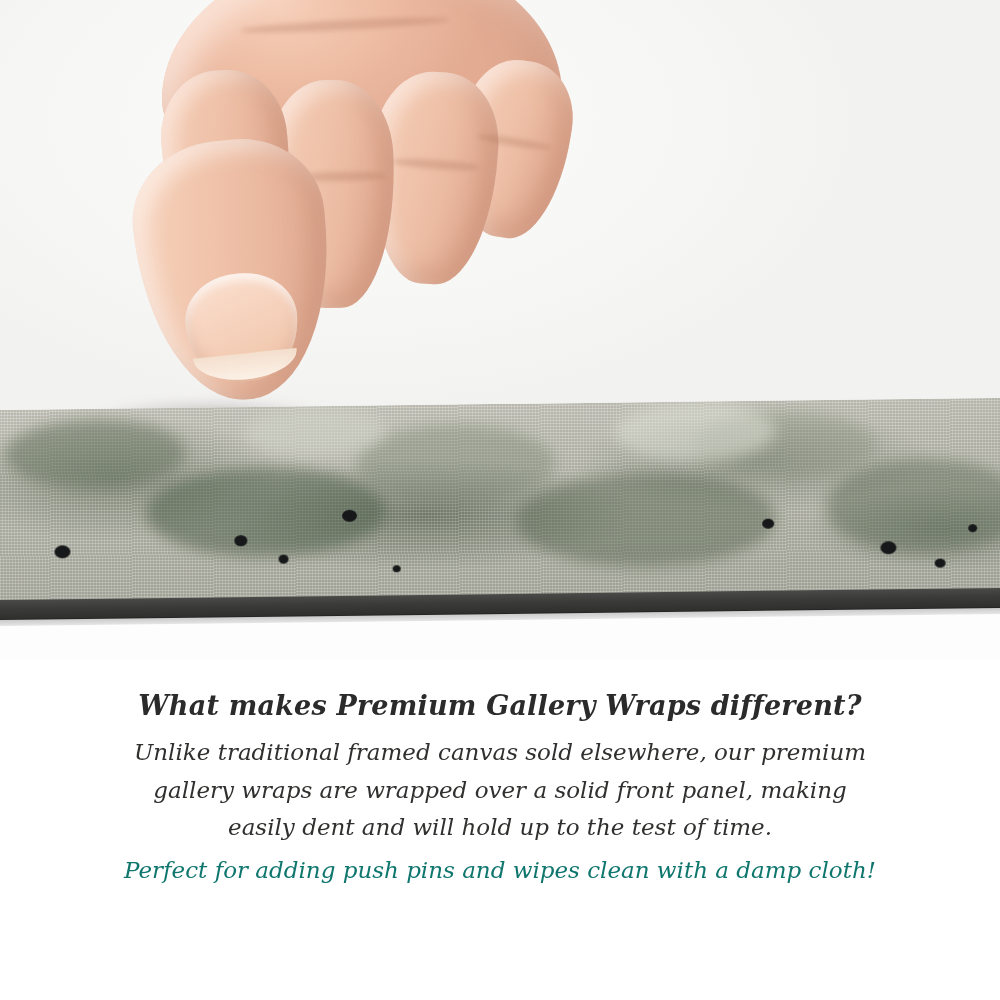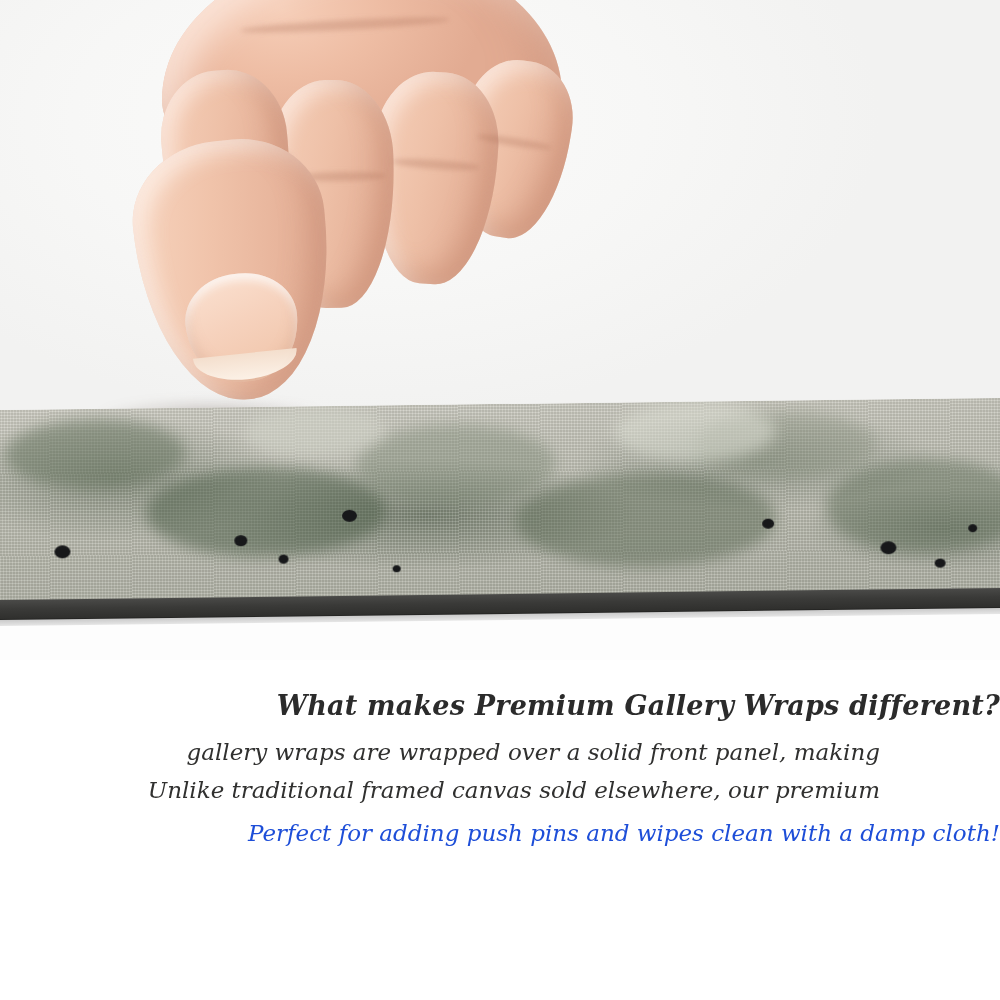--- a/index.html
+++ b/index.html
@@ -193,21 +193,21 @@
     background: radial-gradient(ellipse at center, rgba(90,70,60,0.28), rgba(90,70,60,0) 72%);
     filter: blur(5px);
   }
 
   
   .caption {
     position: absolute;
     left: 0;
     top: 690px;
     width: 1000px;
-    text-align: right;
+    text-align: center;
     color: #2b2b2b;
     font-family: "DejaVu Serif", serif;
   }
   .caption-title {
     font-style: italic;
     font-weight: bold;
     font-size: 27px;
     letter-spacing: 0.2px;
     margin: 0 0 12px 0;
     line-height: 1.2;
@@ -219,21 +219,21 @@
     margin: 0 auto;
     width: 760px;
     color: #30302f;
   }
   .caption-body .line { display: block; white-space: nowrap; }
   .caption-last {
     font-style: italic;
     font-size: 23px;
     line-height: 1.62;
     margin: 6px 0 0 0;
-    color: #1d4ed8;
+    color: #0f766e;
     white-space: nowrap;
   }
 </style>
 </head>
 <body>
 
 <div class="promo">
 
   <div class="photo">
     <div class="backdrop"></div>
@@ -279,19 +279,20 @@
         <div class="speck" style="left:972px; top:126px; width:9px;  height:8px;"></div>
       </div>
       <div class="slab-edge"></div>
       <div class="slab-shadow"></div>
     </div>
   </div>
 
   <div class="caption">
     <p class="caption-title">What makes Premium Gallery Wraps different?</p>
     <div class="caption-body">
+      <span class="line">Unlike traditional framed canvas sold elsewhere, our premium</span>
       <span class="line">gallery wraps are wrapped over a solid front panel, making</span>
-      <span class="line">Unlike traditional framed canvas sold elsewhere, our premium</span>
+      <span class="line">easily dent and will hold up to the test of time.</span>
     </div>
     <p class="caption-last">Perfect for adding push pins and wipes clean with a damp cloth!</p>
   </div>
 
 </div>
 
 </body></html>

